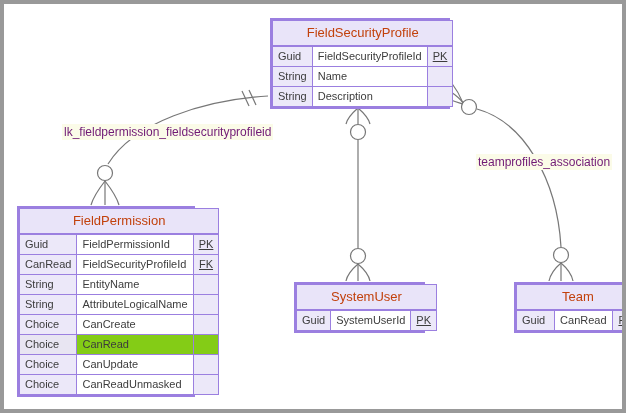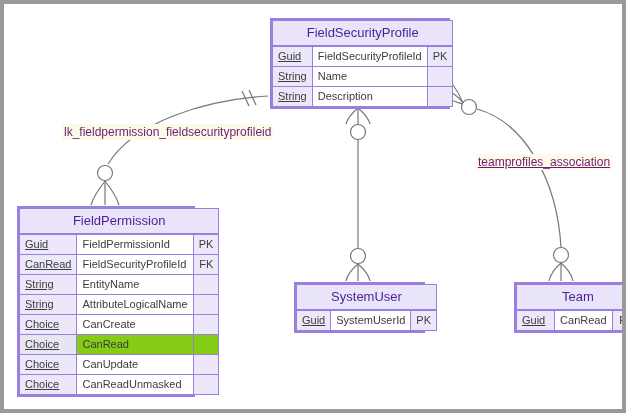--- a/index.html
+++ b/index.html
@@ -34,45 +34,45 @@
     box-sizing: border-box;
     border-collapse: collapse;
   }
   .entity table {
     border-collapse: collapse;
     width: 100%;
     height: 100%;
   }
   .entity .ent-title {
     background: #e9e4f9;
-    color: #4c1d95;
+    color: #c2410c;
     font-size: 13px;
     text-align: center;
     padding: 4px 2px 5px 2px;
     border-bottom: 2px solid #9b7fe0;
     font-weight: normal;
     white-space: nowrap;
   }
   .entity td {
     border: 1px solid #9b7fe0;
     font-size: 11px;
     color: #3c3c3c;
     padding: 3px 5px 4px 5px;
     white-space: nowrap;
     background: #ffffff;
   }
   .entity td.c-type {
     background: #ece8f9;
     width: 48px;
-    text-decoration: underline;
   }
   .entity td.c-key {
     background: #ece8f9;
-    text-align: right;
+    text-align: center;
     width: 26px;
+    text-decoration: underline;
   }
   .entity tr.row-hl td.c-name,
   .entity tr.row-hl td.c-key {
     background: #84cc16;
   }
   .entity tr.row-hl td.c-type {
     background: #e8e5f2;
   }
   .edge-label {
     position: absolute;
@@ -232,15 +232,15 @@
         <td class="c-name">CanRead</td>
         <td class="c-key">PK</td>
       </tr>
     </tbody>
       </table>
   </div>
 
   <div class="edge-label" style="left:58px; top:120px;">lk_fieldpermission_fieldsecurityprofileid</div>
 
 
-  <div class="edge-label" style="left:472px; top:150px;text-decoration:underline;">teamprofiles_association</div>
+  <div class="edge-label" style="left:472px; top:150px;">teamprofiles_association</div>
 
 </div>
 
 </body></html>

